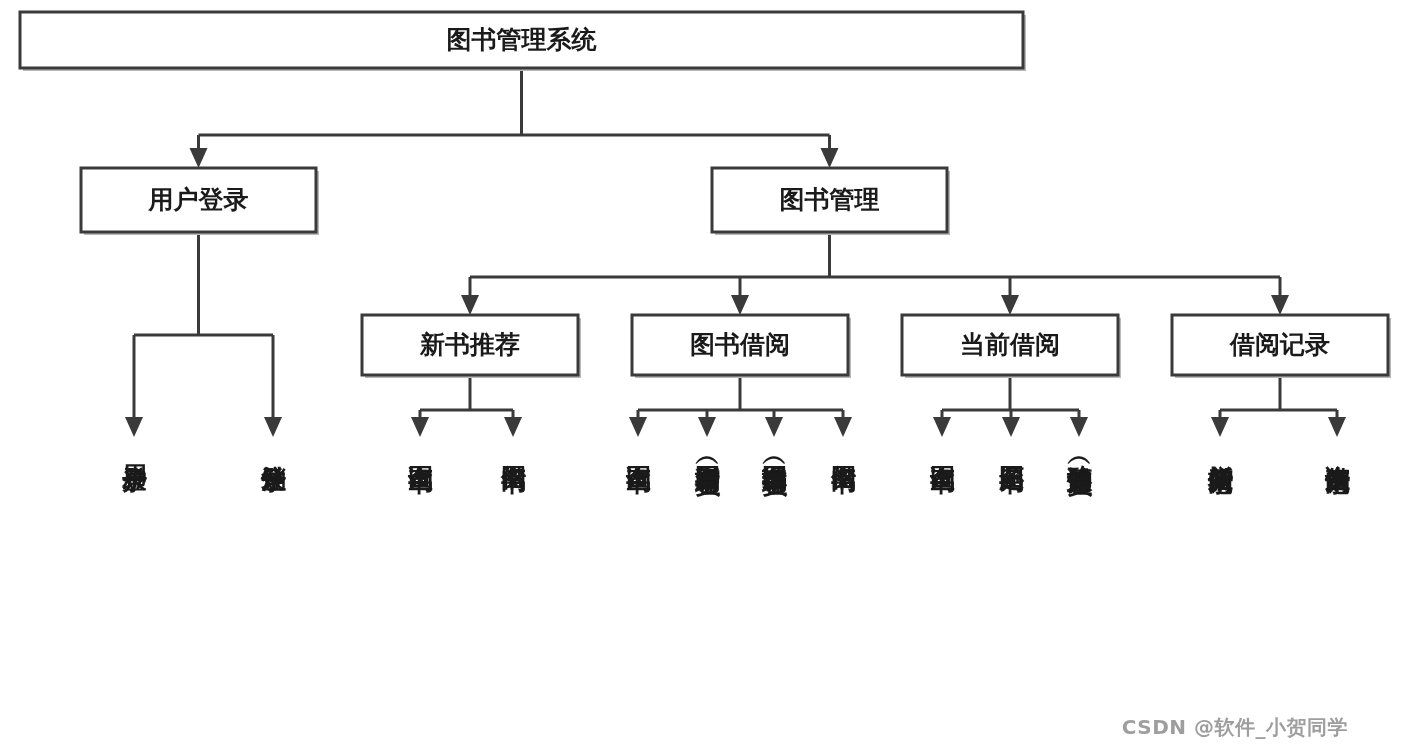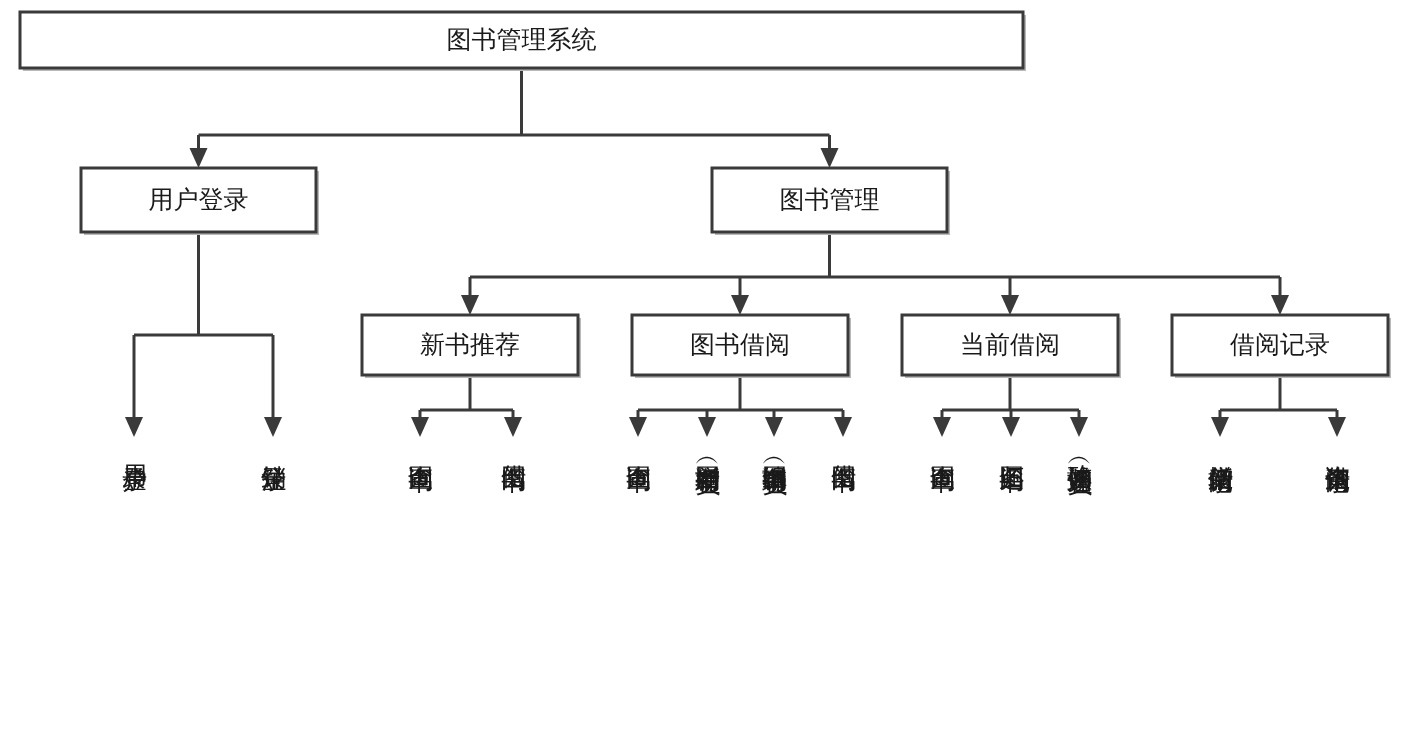--- a/index.html
+++ b/index.html
@@ -12,20 +12,21 @@
     width: 1405px;
     height: 747px;
     overflow: hidden;
     font-family: "DejaVu Sans", "Liberation Sans", sans-serif;
   }
   #diagram-root {
     position: relative;
     width: 1356px;
     height: 747px;
     background: #ffffff;
+    font-weight: bold;
   }
   svg#tree-svg {
     position: absolute;
     left: 0;
     top: 0;
     width: 1405px;
     height: 747px;
   }
   .node-box {
     fill: #ffffff;
@@ -211,13 +212,14 @@
         <span class="leaf-label">确认归还（管理员）</span>
       </div>
       <div class="leaf-label-wrap" style="left: 1189px; top: 445px; width: 62px; height: 280px;">
         <span class="leaf-label">新增借阅记录</span>
       </div>
       <div class="leaf-label-wrap" style="left: 1306px; top: 445px; width: 62px; height: 280px;">
         <span class="leaf-label">查询借阅记录</span>
       </div>
     </div>
 
+  <div class="watermark">CSDN @软件_小贺同学</div>
 </div>
 
 </body></html>

